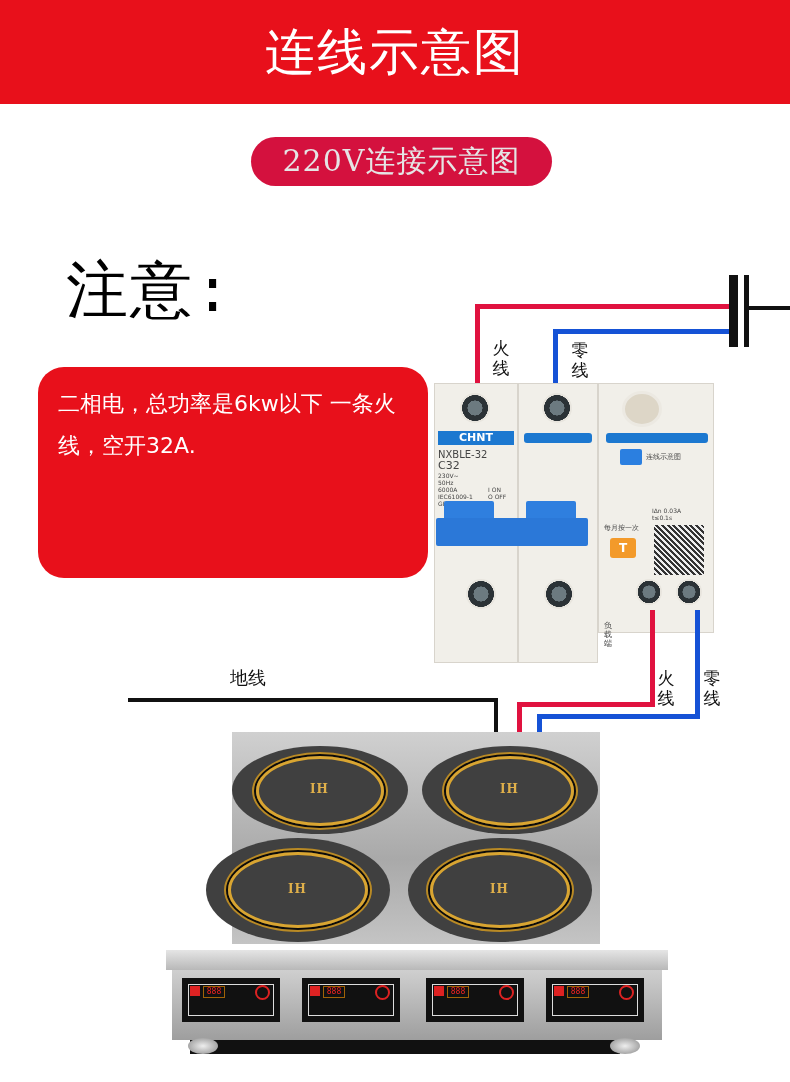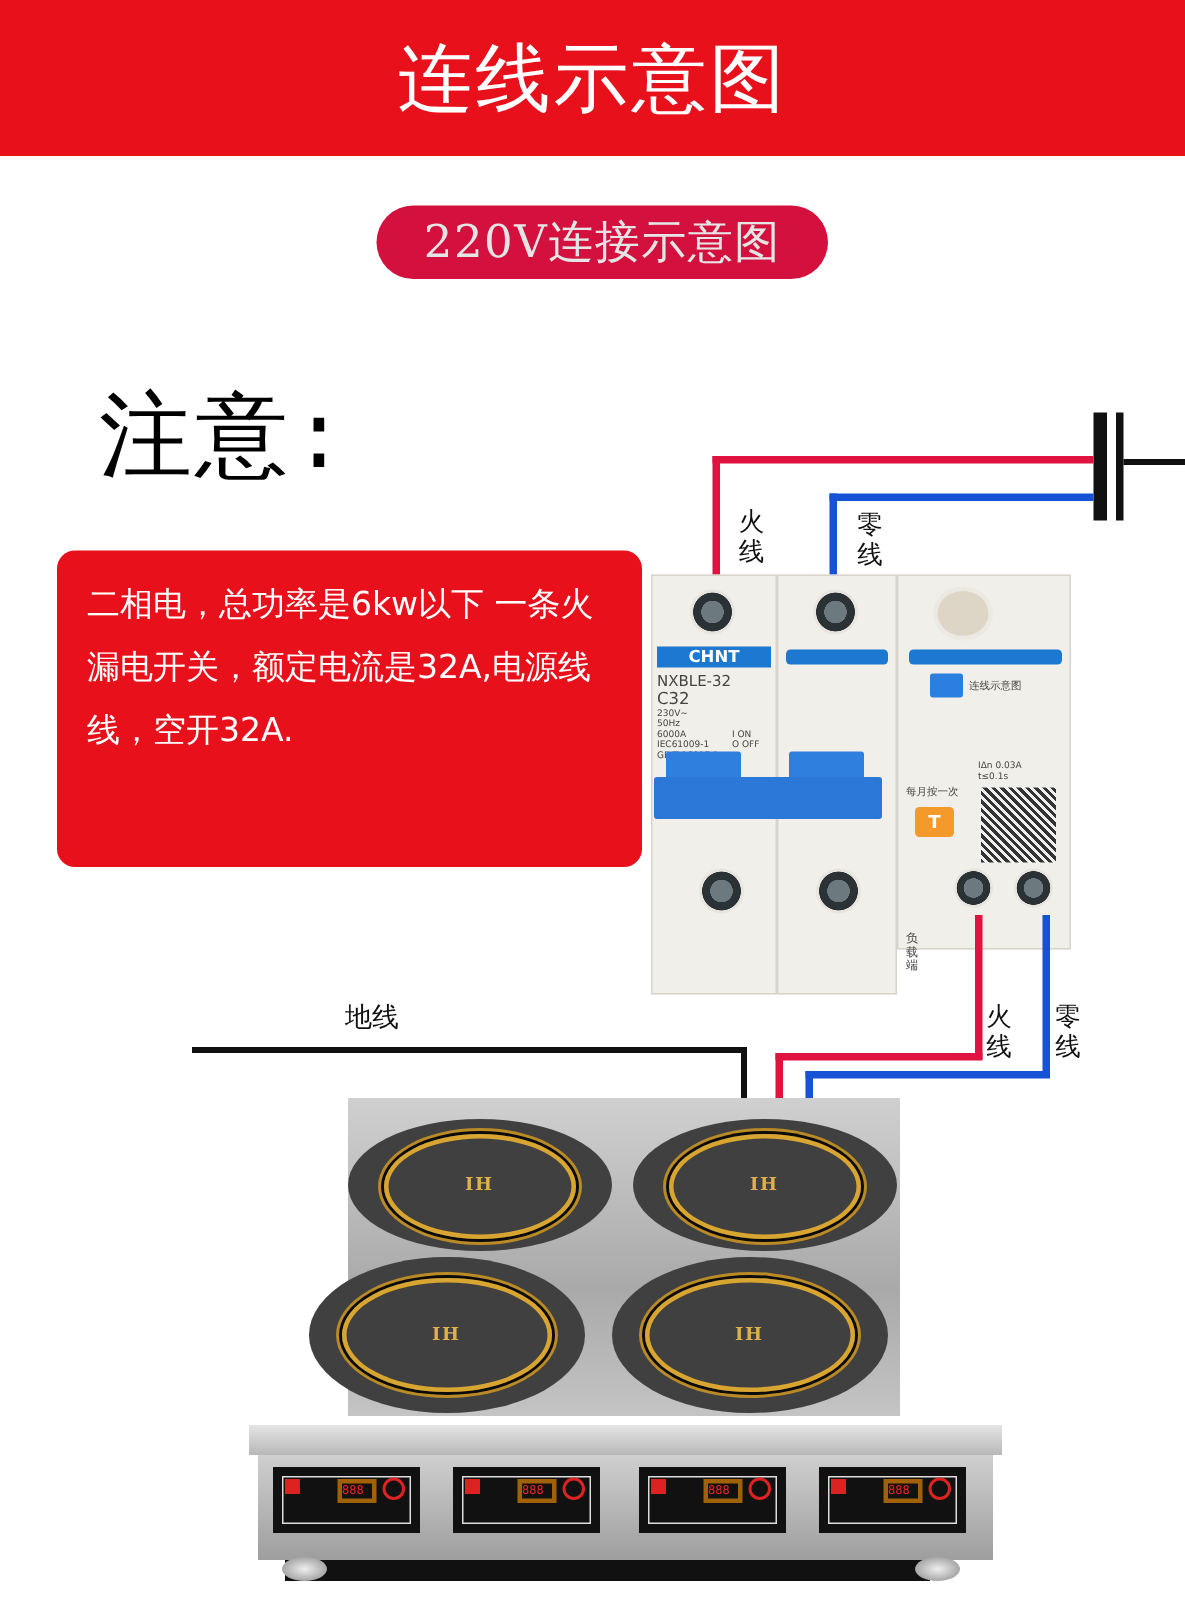--- a/index.html
+++ b/index.html
@@ -3,21 +3,21 @@
 <meta charset="utf-8">
 <style>
   html,body{margin:0;padding:0;background:#fff;}
   body{width:790px;height:1082px;position:relative;overflow:hidden;font-family:"DejaVu Sans","Liberation Sans",sans-serif;}
   .abs{position:absolute;}
   .top-banner{left:0;top:0;width:790px;height:104px;background:#e8101b;display:flex;align-items:center;justify-content:center;}
   .top-banner span{color:#fff;font-size:50px;letter-spacing:2px;font-family:"DejaVu Sans",sans-serif;}
   .pill{left:251px;top:137px;width:301px;height:49px;border-radius:25px;background:#d4113e;display:flex;align-items:center;justify-content:center;}
   .pill span{color:#e5e5e5;font-size:30px;font-family:"DejaVu Serif","Liberation Serif",serif;letter-spacing:1px;}
   .notice-title{left:66px;top:248px;font-size:62px;color:#000;font-family:Liberation Mono, monospace;letter-spacing:2px;}
-  .note-box{left:38px;top:367px;width:390px;height:211px;background:#e8101b;border-radius:12px;box-sizing:border-box;padding:16px 0 0 20px;}
+  .note-box{left:38px;top:367px;width:390px;height:211px;background:#e8101b;border-radius:26px;box-sizing:border-box;padding:16px 0 0 20px;}
   .note-box p{margin:0;color:#fff;font-size:22px;line-height:42px;font-family:"DejaVu Sans",sans-serif;}
   .wire{position:absolute;}
   .red{background:#e0123f;}
   .blue{background:#1552d6;}
   .black{background:#111;}
   .label-v{position:absolute;font-size:17px;color:#111;width:20px;line-height:20px;text-align:center;font-family:"DejaVu Sans",sans-serif;}
   .label-h{position:absolute;font-size:18px;color:#111;font-family:"DejaVu Sans",sans-serif;}
   
   .breaker{left:434px;top:383px;width:280px;height:280px;}
   .bk-body{position:absolute;background:#f1efe9;border:1px solid #d8d4cc;box-sizing:border-box;}
@@ -30,39 +30,38 @@
   .btn-blue{position:absolute;background:#2b7fe0;width:22px;height:16px;border-radius:2px;}
   .btn-test{position:absolute;background:#f39a2a;width:26px;height:20px;border-radius:3px;color:#fff;font-size:12px;text-align:center;line-height:20px;font-weight:bold;}
   .qr{position:absolute;background:repeating-linear-gradient(45deg,#333 0 2px,#eee 2px 4px),#fff;}
   
   .cooktop{left:160px;top:730px;width:560px;height:330px;}
   .plate{position:absolute;border-radius:50%;background:#404040;}
   .ring{position:absolute;border-radius:50%;border:3px solid #d9a531;box-shadow:0 0 0 2px #0b0b0b,0 0 0 4px #b98a25;}
   .ih{position:absolute;color:#e0b04a;font-size:12px;font-weight:bold;font-family:"DejaVu Serif",serif;letter-spacing:1px;}
   .panel{position:absolute;background:#111;width:98px;height:44px;}
   .panel-inner{position:absolute;left:6px;top:6px;right:6px;bottom:6px;border:1px solid #ddd;}
-  .led{position:absolute;left:43px;top:8px;width:20px;height:10px;border:3px solid #a16207;color:#e22;font-size:8px;line-height:10px;text-align:left;font-family:"DejaVu Sans Mono",monospace;}
+  .led{position:absolute;left:21px;top:8px;width:20px;height:10px;border:1px solid #a16207;color:#e22;font-size:8px;line-height:10px;text-align:center;font-family:"DejaVu Sans Mono",monospace;}
   .pbtn{position:absolute;left:8px;top:8px;width:10px;height:10px;background:#d22;}
   .pwr{position:absolute;right:10px;top:7px;width:11px;height:11px;border-radius:50%;border:2px solid #d22;}
 </style>
 </head>
 <body>
 
 <div class="abs top-banner">
   <span>连线示意图</span>
 </div>
 
 <div class="abs pill">
   <span>220V连接示意图</span>
 </div>
 
 <div class="abs notice-title">注意:</div>
 <div class="abs note-box">
   <p>二相电，总功率是6kw以下 一条火</p>
-  <p>漏电开关，额定电流是32A,电源线</p>
   <p>线，空开32A.</p>
 </div>
 
 <div class="wire black" style="left:729px;top:275px;width:9px;height:72px;"></div>
 <div class="wire black" style="left:744px;top:275px;width:5px;height:72px;"></div>
 <div class="wire black" style="left:749px;top:306px;width:41px;height:4px;"></div>
 
 <div class="wire red" style="left:475px;top:304px;width:254px;height:5px;"></div>
 <div class="wire red" style="left:475px;top:304px;width:5px;height:94px;"></div>
 <div class="wire blue" style="left:553px;top:329px;width:176px;height:5px;"></div>

